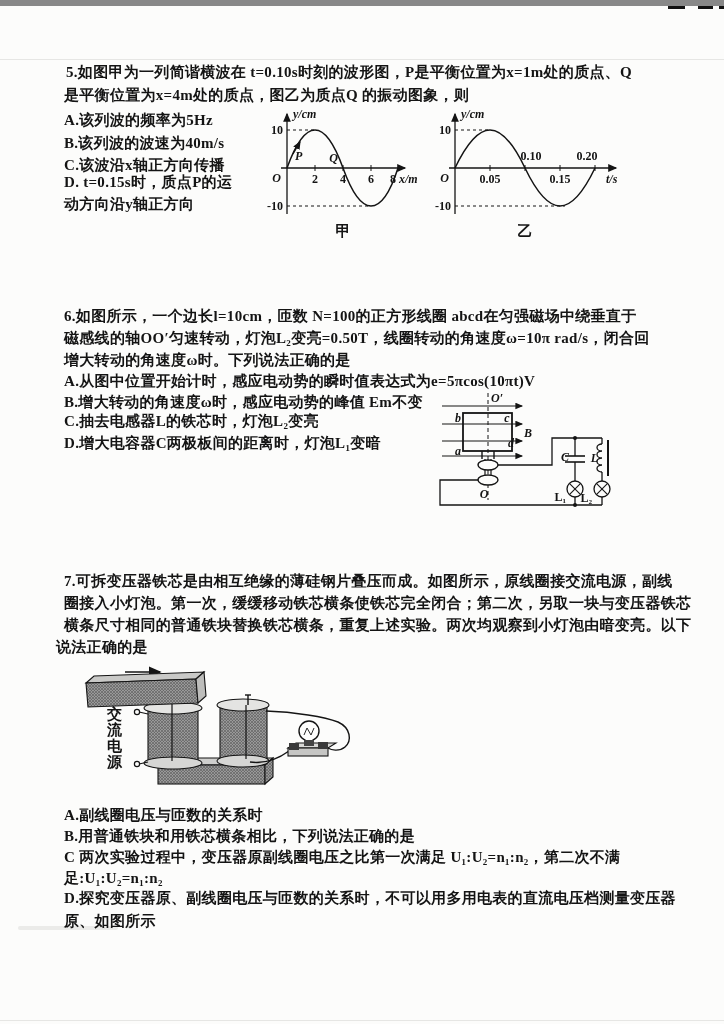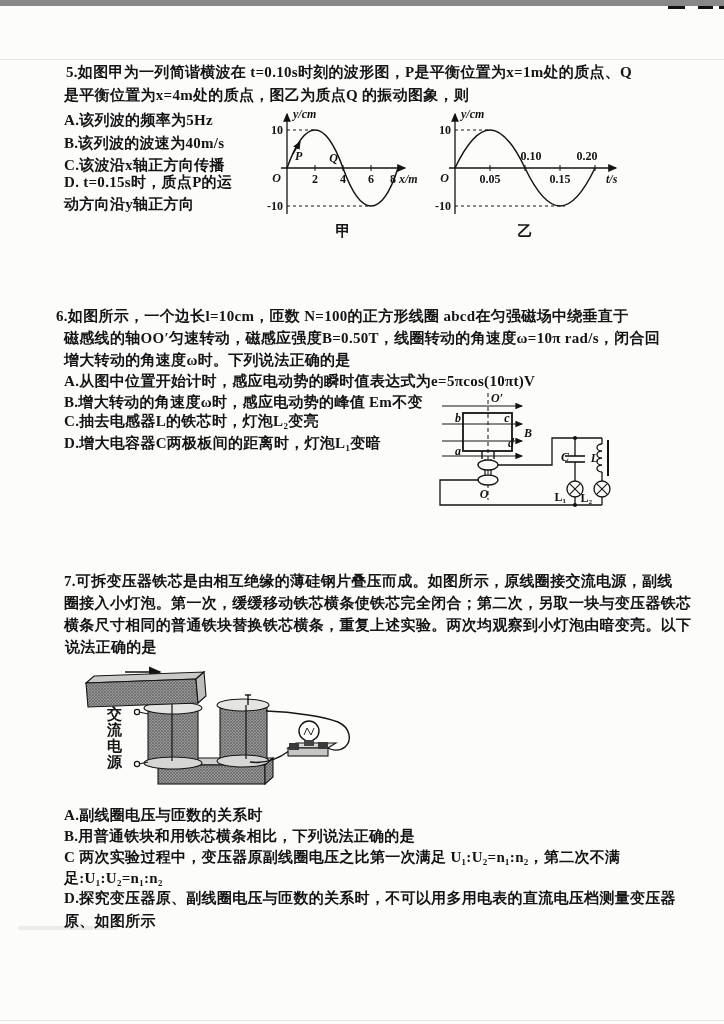--- a/index.html
+++ b/index.html
@@ -106,22 +106,22 @@
     <text x="21" y="108" text-anchor="end" class="num">-10</text>
     <text x="19" y="80" text-anchor="end" class="var">O</text>
     <text x="60" y="81" text-anchor="middle" class="num">0.05</text>
     <text x="101" y="58" text-anchor="middle" class="num">0.10</text>
     <text x="130" y="81" text-anchor="middle" class="num">0.15</text>
     <text x="157" y="58" text-anchor="middle" class="num">0.20</text>
     <text x="176" y="81" class="var">t/s</text>
     <text x="95" y="134" text-anchor="middle" class="cap">乙</text>
   </svg>
 
-  <div class="tl" style="left:56px;top:301px">6.如图所示，一个边长l=10cm，匝数 N=100的正方形线圈 abcd在匀强磁场中绕垂直于</div>
-  <div class="tl" style="left:64px;top:323px">磁感线的轴OO′匀速转动，磁感应强度B=0.50T，线圈转动的角速度ω=10π rad/s，闭合回</div>
+  <div class="tl" style="left:64px;top:301px">6.如图所示，一个边长l=10cm，匝数 N=100的正方形线圈 abcd在匀强磁场中绕垂直于</div>
+  <div class="tl" style="left:64px;top:323px">磁感线的轴OO′匀速转动，灯泡L₂变亮=0.50T，线圈转动的角速度ω=10π rad/s，闭合回</div>
   <div class="tl" style="left:64px;top:345px">增大转动的角速度ω时。下列说法正确的是</div>
   <div class="tl" style="left:64px;top:366px">A.从图中位置开始计时，感应电动势的瞬时值表达式为e=5πcos(10πt)V</div>
   <div class="tl" style="left:64px;top:387px">B.增大转动的角速度ω时，感应电动势的峰值 Em不变</div>
   <div class="tl" style="left:64px;top:406px">C.抽去电感器L的铁芯时，灯泡L₂变亮</div>
   <div class="tl" style="left:64px;top:428px">D.增大电容器C两极板间的距离时，灯泡L₁变暗</div>
 
   <svg style="left:430px;top:382px" width="260" height="140" viewBox="0 0 260 140">
     <defs>
       <marker id="ah3" markerWidth="8" markerHeight="8" refX="6" refY="3" orient="auto">
         <path d="M0,0 L7,3 L0,6 Z" fill="#141414"></path>
@@ -176,21 +176,21 @@
     <text x="94" y="49" class="var">B</text>
     <text x="139" y="73" text-anchor="end" class="var">C</text>
     <text x="168" y="74" text-anchor="end" class="var">L</text>
     <text x="136" y="113" text-anchor="end" class="num">L₁</text>
     <text x="162" y="114" text-anchor="end" class="num">L₂</text>
   </svg>
 
   <div class="tl" style="left:64px;top:566px">7.可拆变压器铁芯是由相互绝缘的薄硅钢片叠压而成。如图所示，原线圈接交流电源，副线</div>
   <div class="tl" style="left:64px;top:588px">圈接入小灯泡。第一次，缓缓移动铁芯横条使铁芯完全闭合；第二次，另取一块与变压器铁芯</div>
   <div class="tl" style="left:64px;top:610px">横条尺寸相同的普通铁块替换铁芯横条，重复上述实验。两次均观察到小灯泡由暗变亮。以下</div>
-  <div class="tl" style="left:65px;top:632px">说法正确的是</div>
+  <div class="tl" style="left:56px;top:632px">说法正确的是</div>
 
   <svg style="left:80px;top:655px" width="395" height="150" viewBox="0 0 395 150">
     <defs>
       <marker id="ah4" markerWidth="9" markerHeight="9" refX="7" refY="3.5" orient="auto">
         <path d="M0,0 L8,3.5 L0,7 Z" fill="#141414"></path>
       </marker>
       <pattern id="speck" width="3" height="3" patternUnits="userSpaceOnUse">
         <rect width="3" height="3" fill="#9b9b9b"></rect>
         <circle cx="1" cy="1" r="0.7" fill="#2c2c2c"></circle>
         <circle cx="2.4" cy="2.2" r="0.5" fill="#444"></circle>

